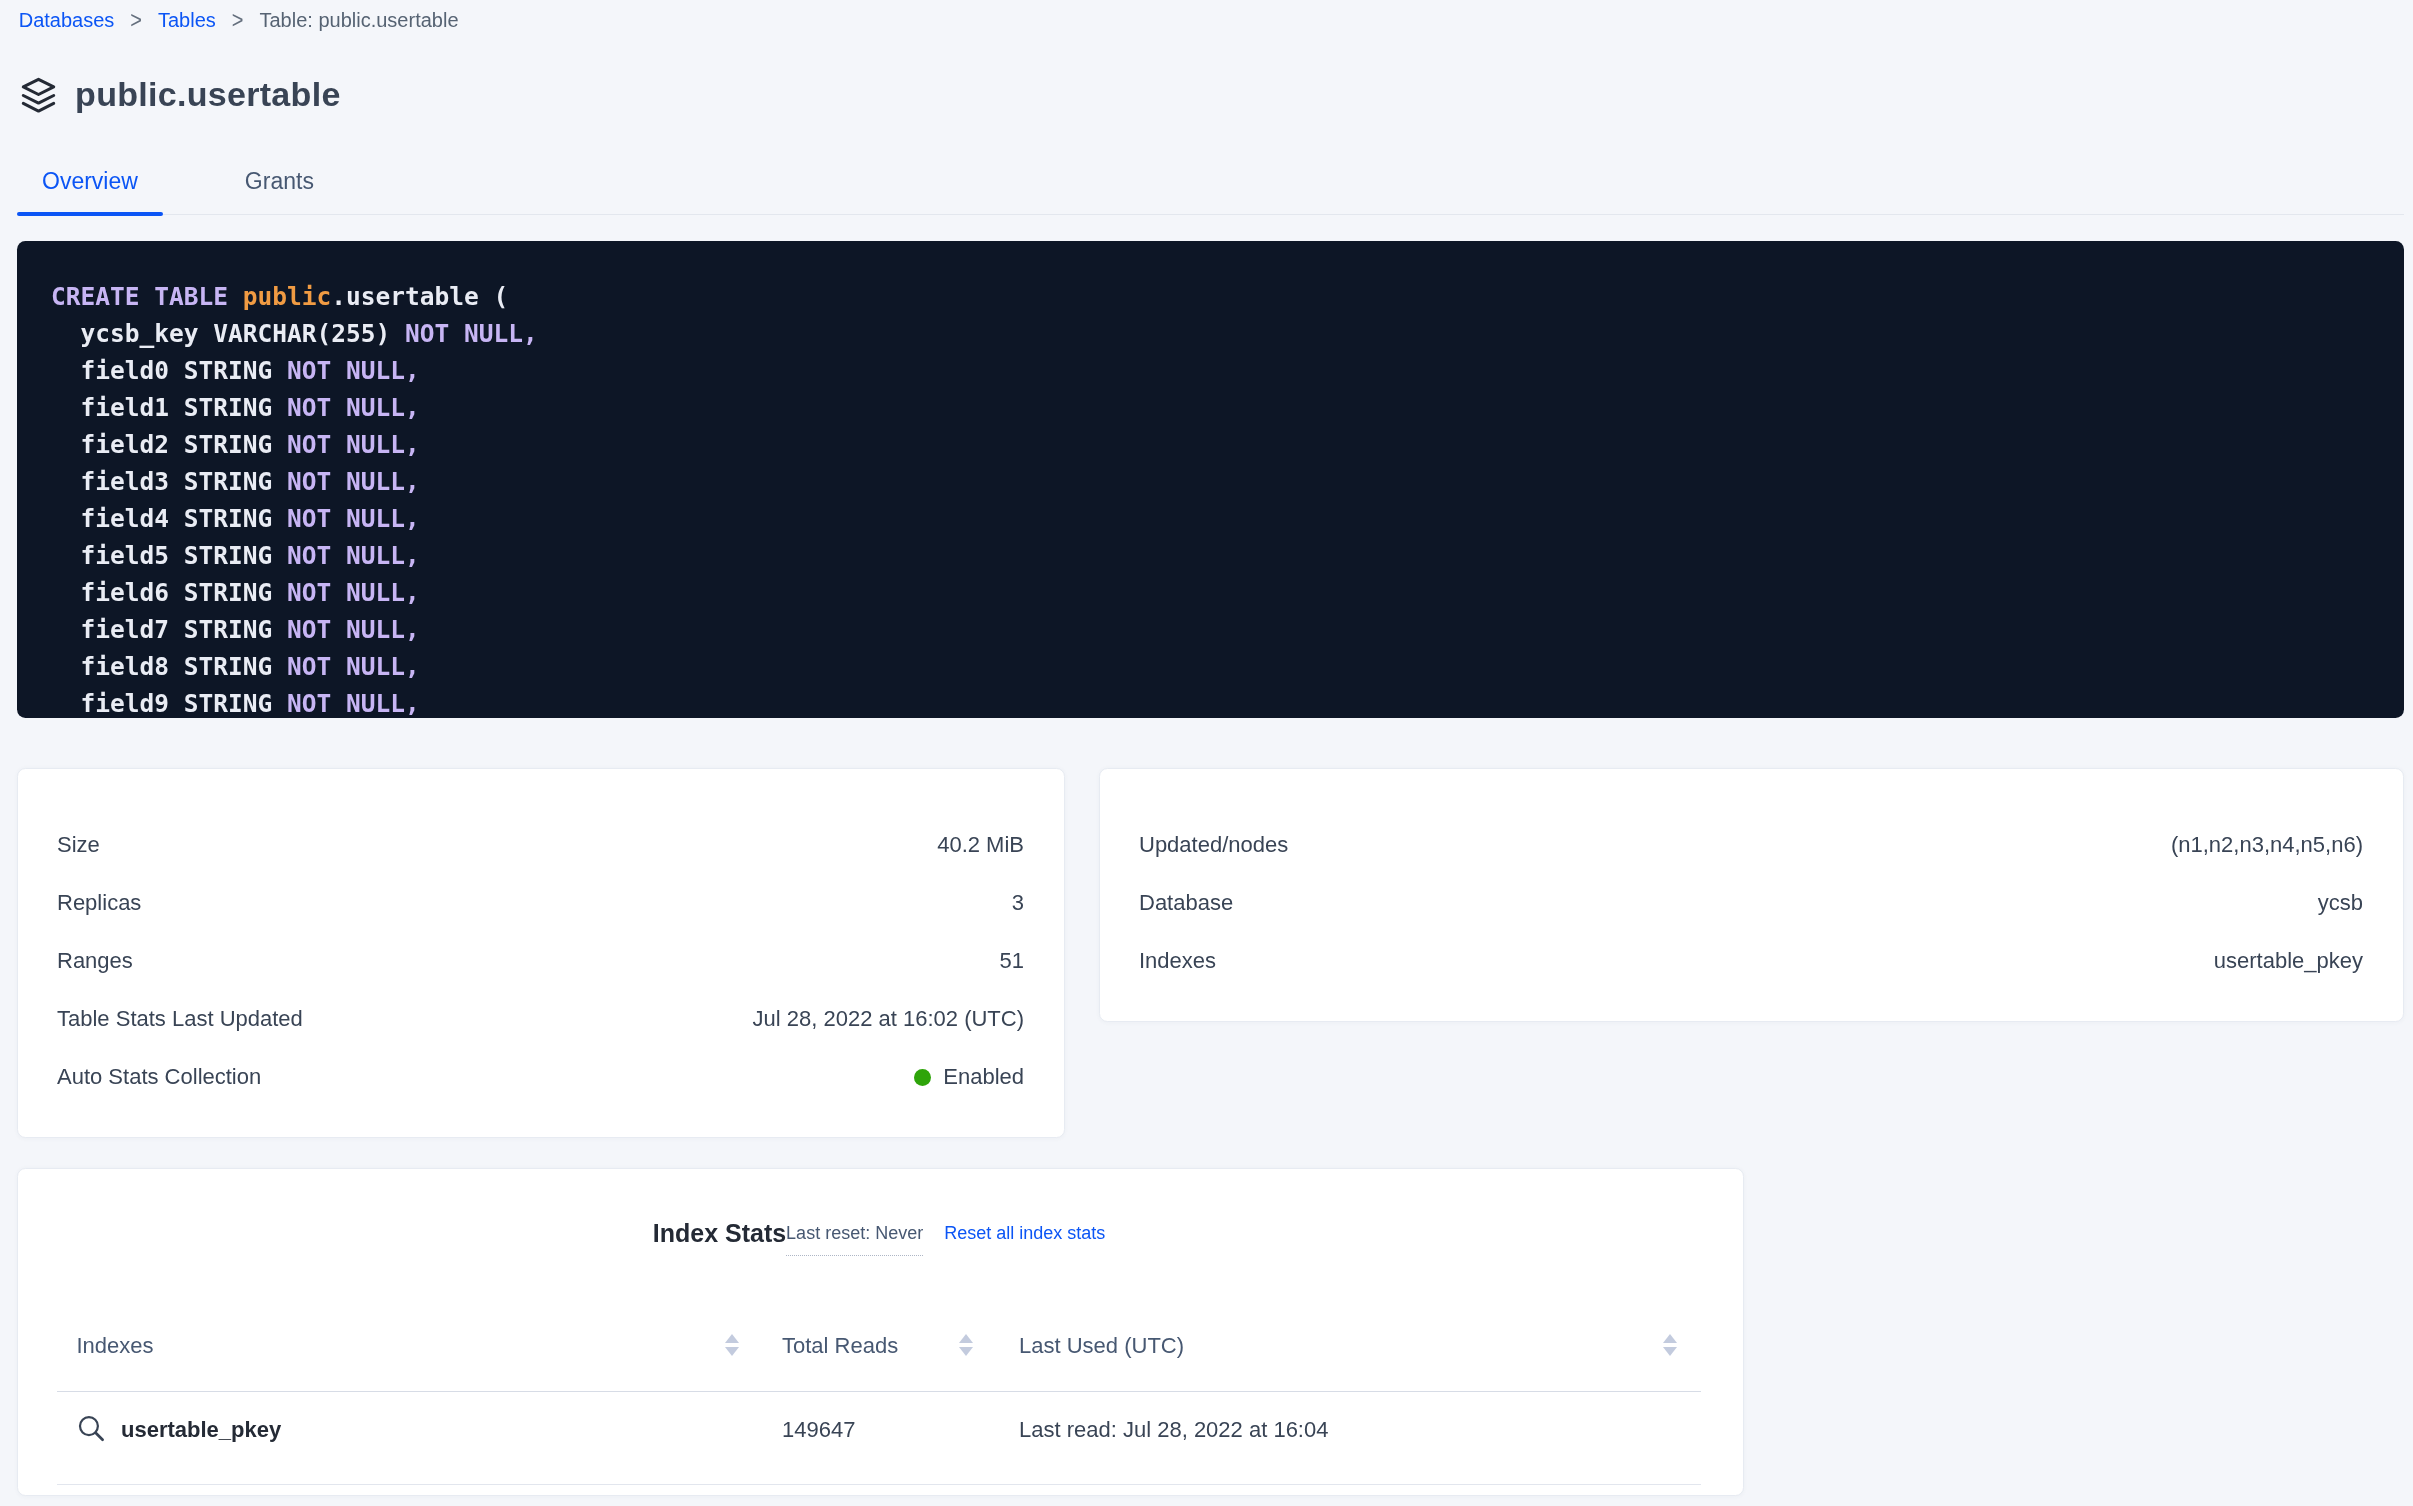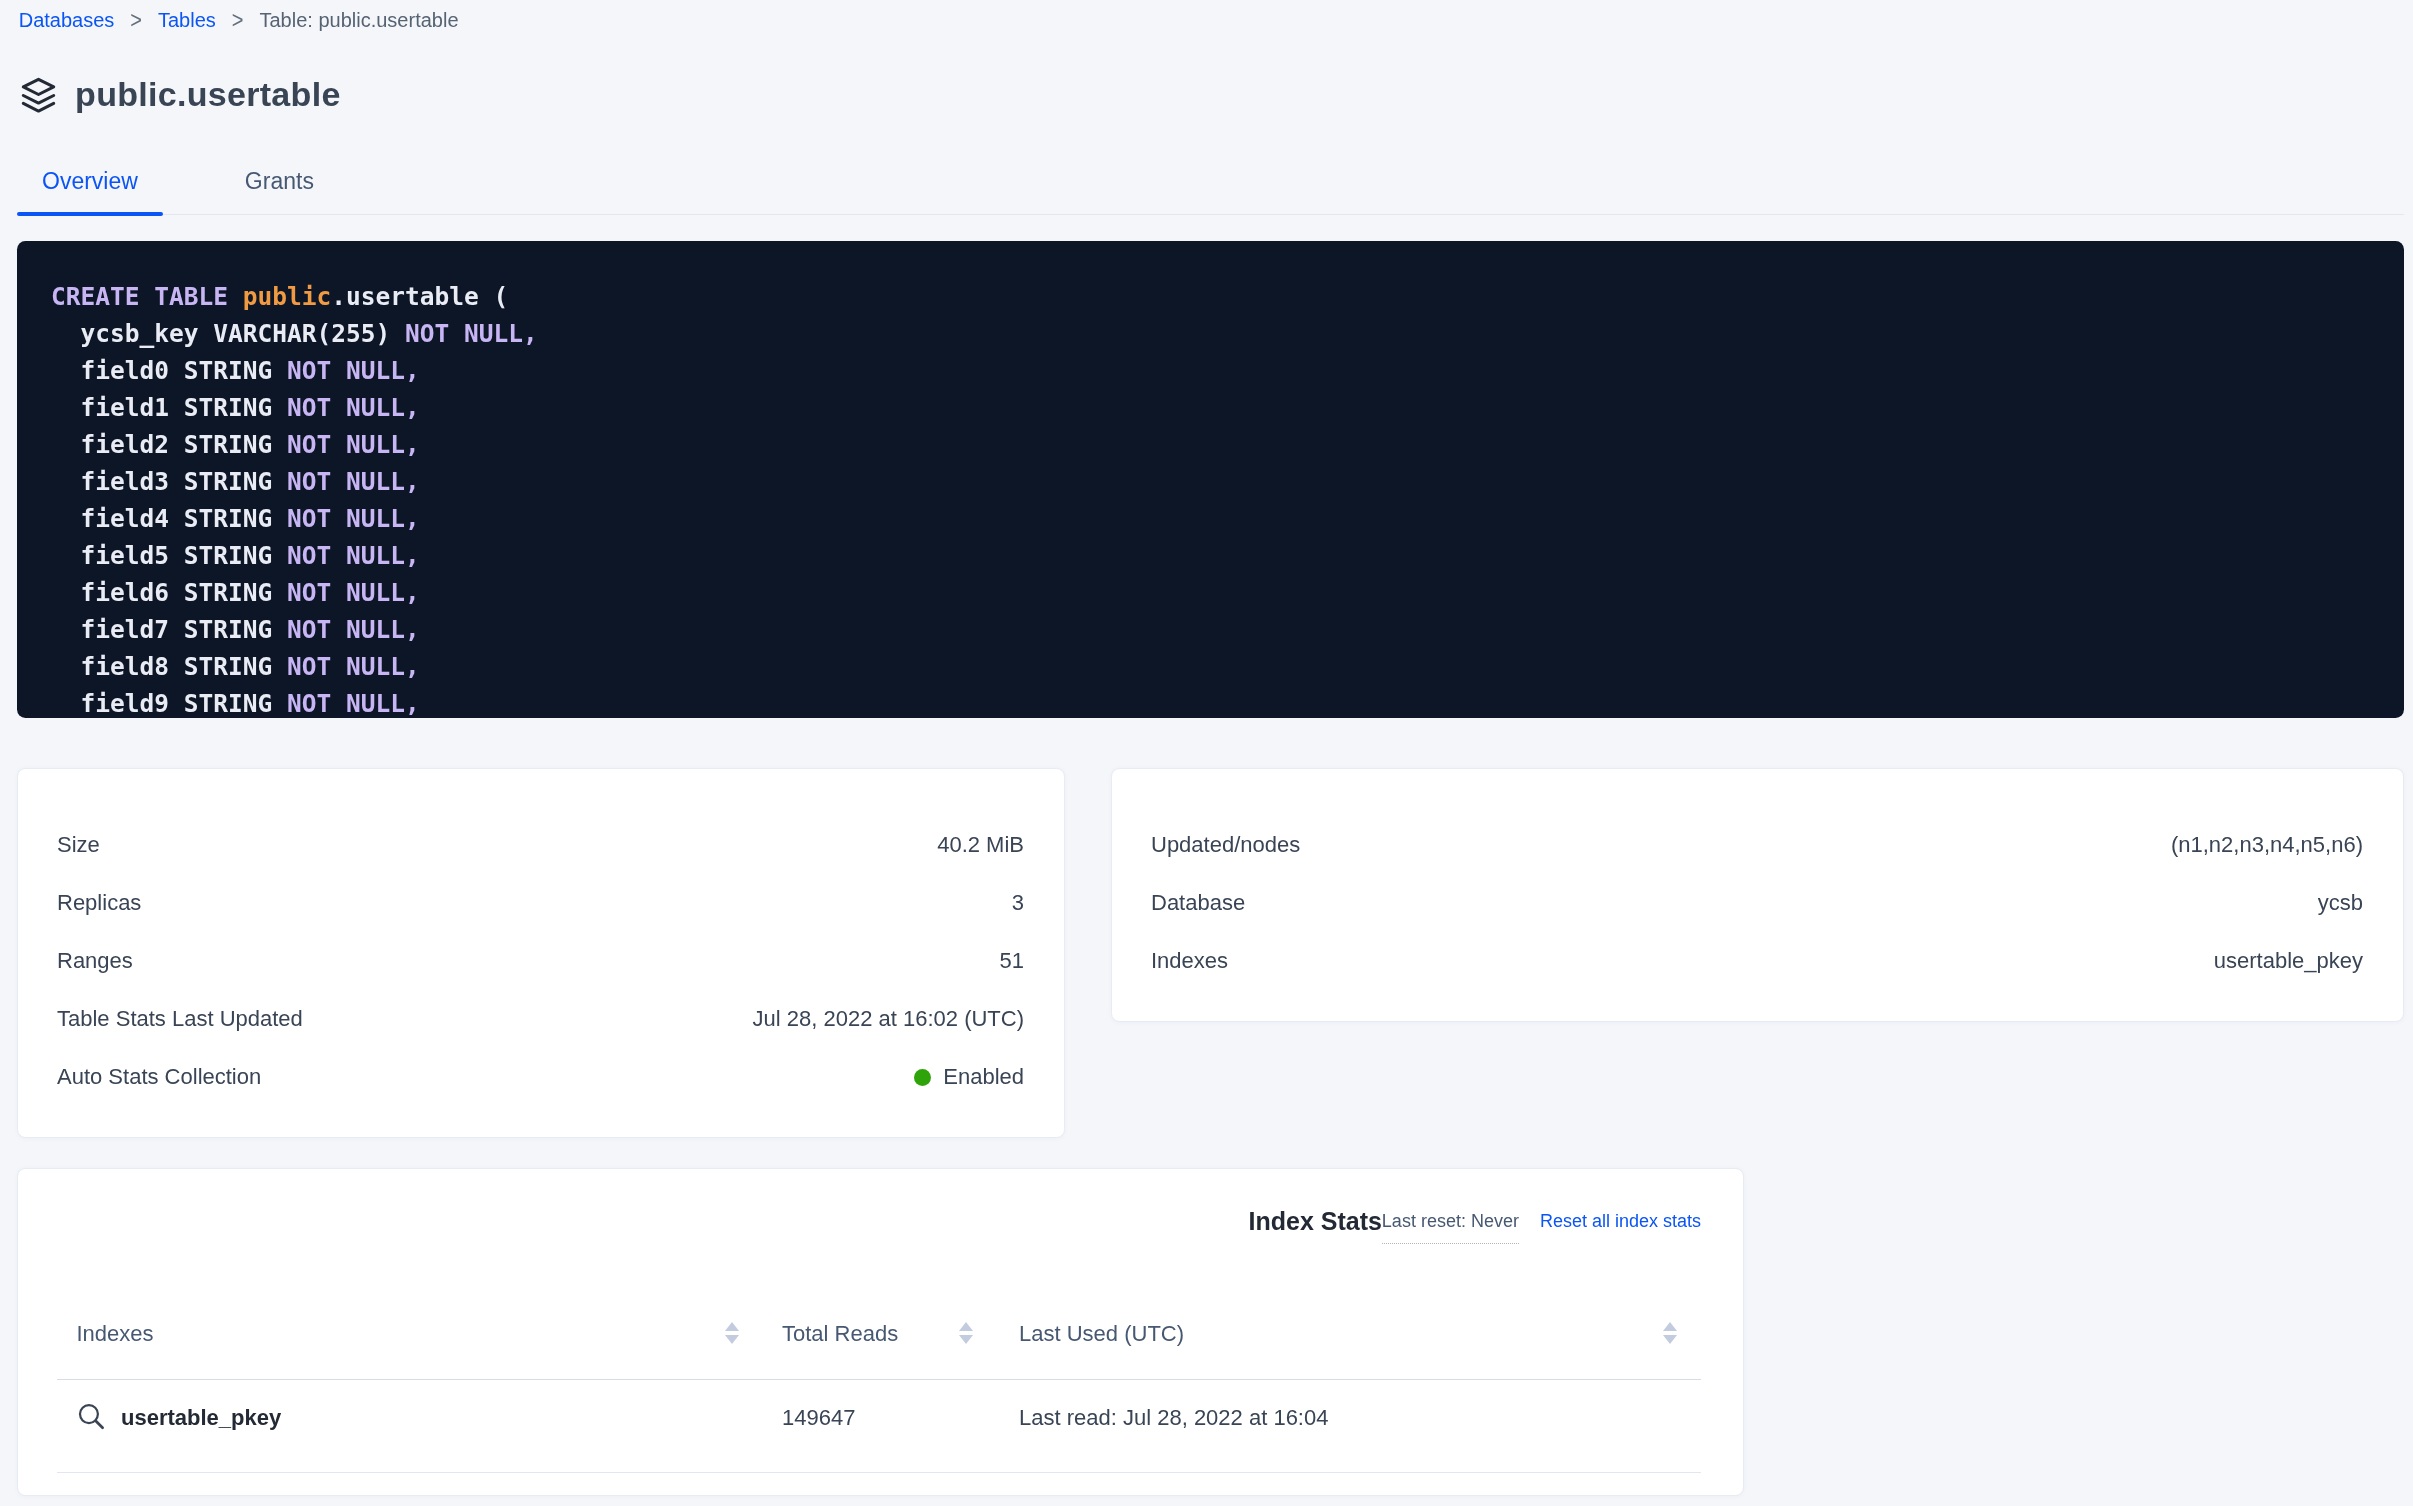--- a/index.html
+++ b/index.html
@@ -49,33 +49,33 @@
     padding:37px 34px 0;
     font-family:"DejaVu Sans Mono",monospace;
     font-size:24.5px;line-height:37px;font-weight:700;
     white-space:pre;
   }
   .tok-keyword{color:var(--code_keyword);}
   .tok-schema{color:var(--code_schema);}
   .tok-plain{color:var(--code_plain);}
 
   
-  .cardsrow{display:flex;gap:46px;margin-top:50px;align-items:flex-start;width:2387px;text-align:right;}
+  .cardsrow{display:flex;gap:34px;margin-top:50px;align-items:flex-start;width:2387px;text-align:right;}
   .card{background:#fff;border:0.8px solid var(--card_border);border-radius:8.4px;box-shadow:0 0.8px 4.2px rgba(60,70,90,.04);}
   .summary{padding:62px 40px 47px 39px;}
   .card.left{width:1048px;}
   .card.right{flex:1;}
   .srow{display:flex;justify-content:space-between;align-items:center;font-size:22px;line-height:27px;}
   .srow + .srow{margin-top:31px;}
   .srow .lbl,.srow .val{color:var(--text_slate);}
   .dot{display:inline-block;width:17px;height:17px;border-radius:50%;background:var(--green);margin-right:11.8px;vertical-align:-1.7px;}
 
   
   .indexstats{margin-top:30px;width:1727px;height:328px;padding:37px 42px 0 39px;overflow:hidden;}
-  .ix-head{display:flex;justify-content:flex-end;align-items:flex-start;}
+  .ix-head{display:flex;justify-content:center;align-items:flex-start;margin-top:12px;}
   .ix-title{font-size:25px;line-height:31px;font-weight:700;color:var(--text_dark);margin:0;}
   .ix-actions{display:flex;align-items:flex-start;gap:21px;font-size:18px;line-height:27px;margin-top:2.5px;}
   .lastreset{color:var(--text_muted);border-bottom:1.7px dotted #aeb6c6;padding-bottom:7.6px;cursor:default;}
   .resetlink{color:var(--accent);text-decoration:none;cursor:pointer;}
 
   .itable{margin-top:64px;}
   .ithead{display:flex;border-bottom:1.7px solid #d7dce6;padding:11.8px 0 32px;}
   .ith{display:flex;align-items:center;justify-content:space-between;color:var(--text_muted);font-size:22px;line-height:27px;cursor:pointer;}
   .ith.c1{width:703px;padding-left:19.4px;padding-right:21px;}
   .ith.c2{width:236px;padding-left:22px;padding-right:23px;}

